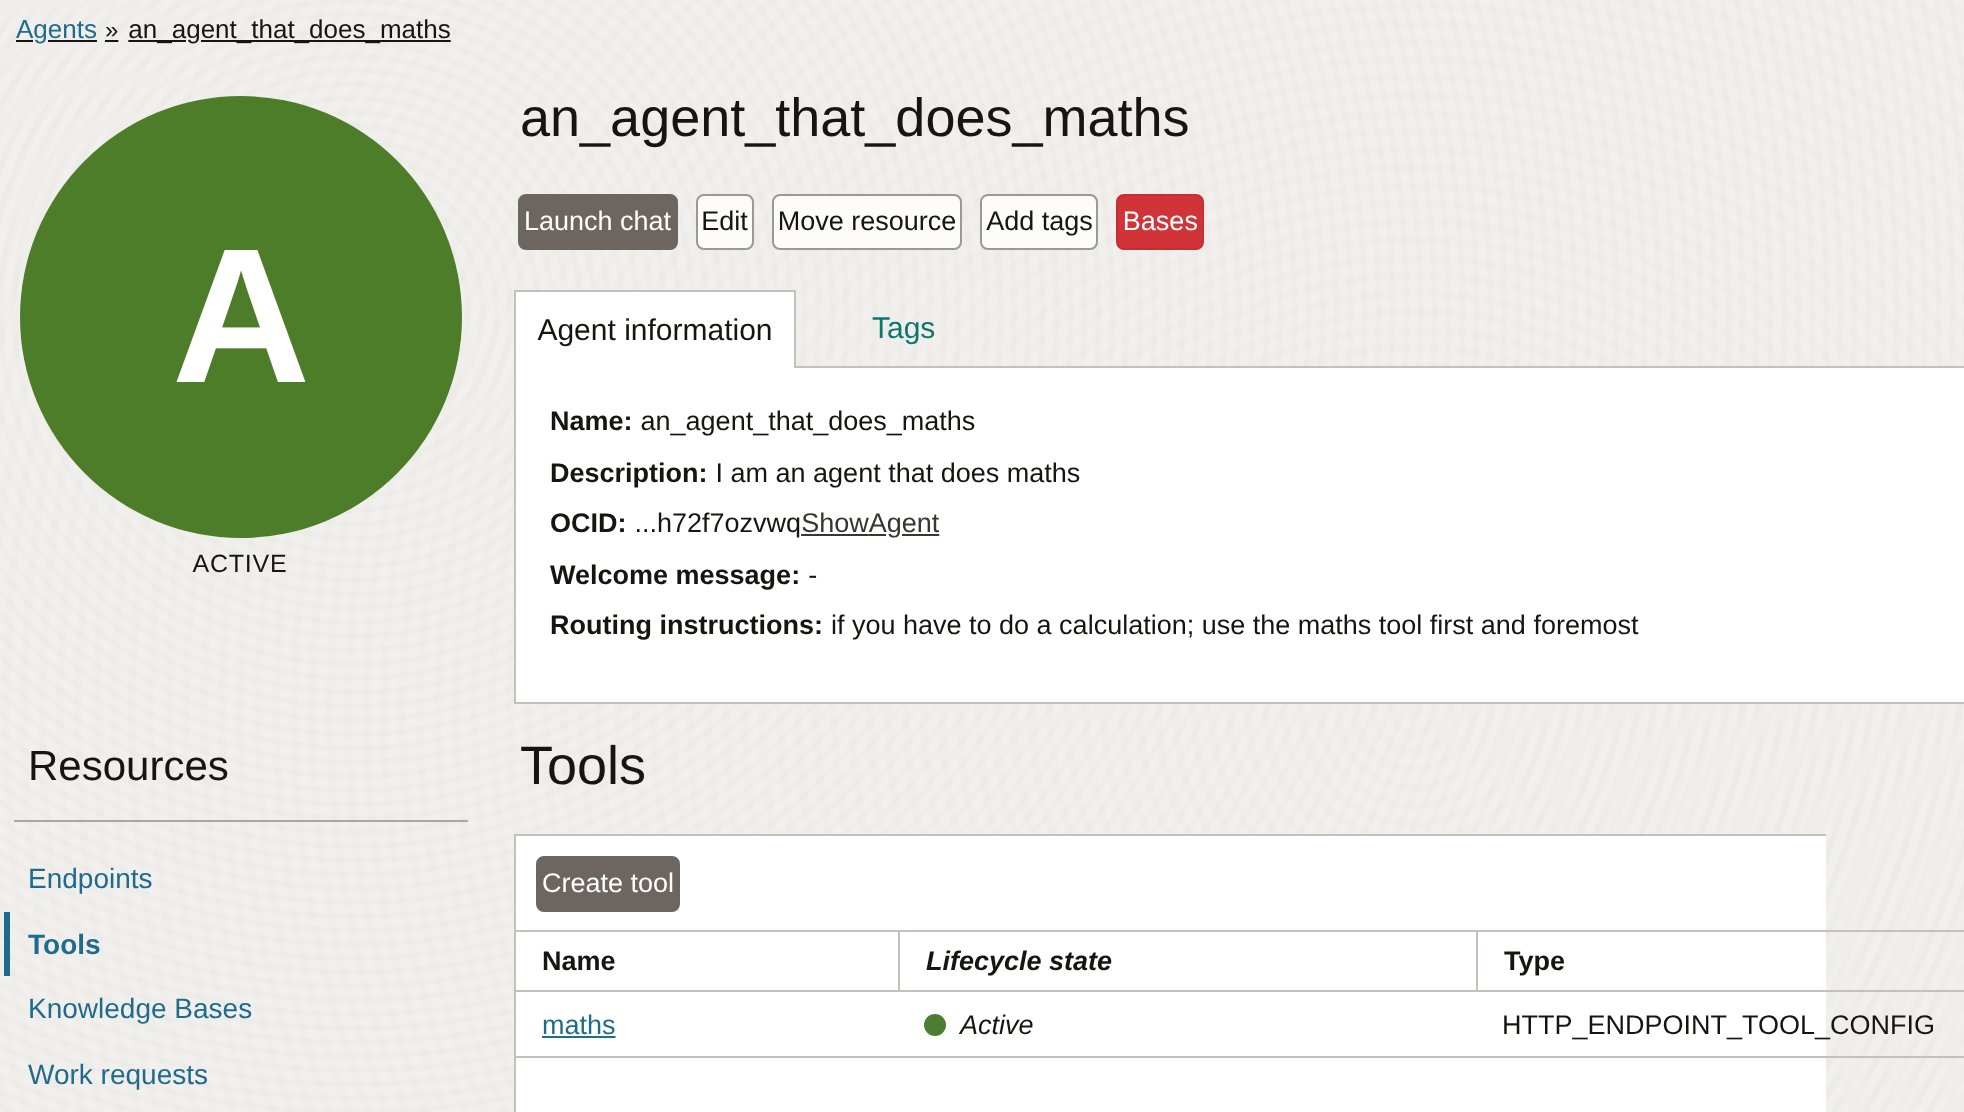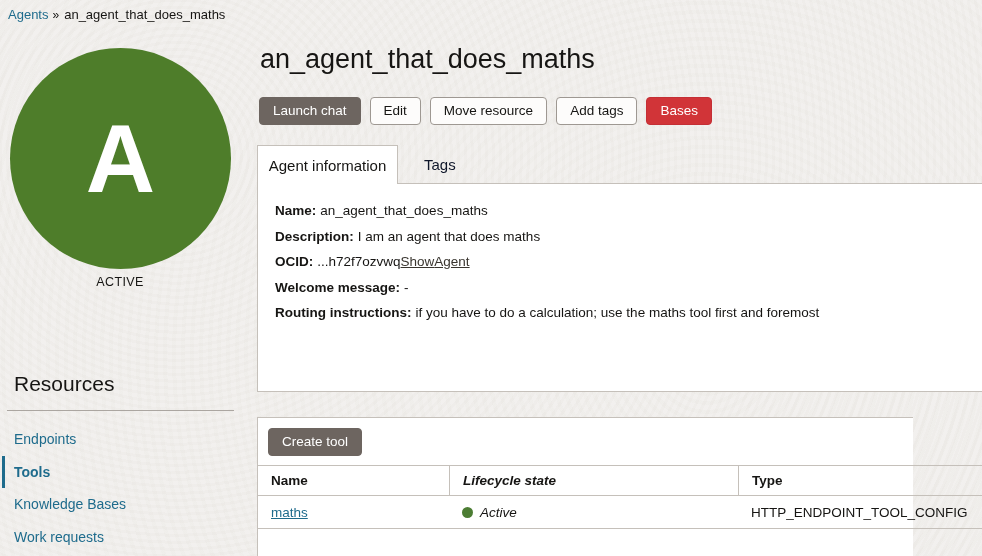--- a/index.html
+++ b/index.html
@@ -9,21 +9,21 @@
     color:#161513;
     background-color:#f2f0ed;
     background-image:
       repeating-radial-gradient(circle at 18% 28%, rgba(120,110,100,0.022) 0 3px, rgba(255,255,255,0.03) 3px 7px),
       repeating-radial-gradient(circle at 72% 64%, rgba(120,110,100,0.018) 0 4px, rgba(255,255,255,0.03) 4px 9px);
     position:relative;
   }
   a { cursor:pointer; }
 
   
-  .breadcrumb { position:absolute; left:8px; top:7px; font-size:13px; }
+  .breadcrumb { position:absolute; left:8px; top:7px; font-size:13px;text-decoration:underline; }
   .breadcrumb .bc-link { color:#1e6b8c; text-decoration:none; }
   .breadcrumb .bc-sep { color:#161513; margin:0 5px 0 4px; font-size:12px; }
   .breadcrumb .bc-current { color:#161513; }
 
   
   .avatar {
     position:absolute; left:10px; top:48px; width:221px; height:221px;
     border-radius:50%; background:#4e7d2a; display:flex; align-items:center; justify-content:center;
   }
   .avatar-letter { color:#ffffff; font-size:96px; font-weight:700; line-height:1; }
@@ -35,40 +35,40 @@
   .resources-list { position:absolute; left:2px; top:423px; width:250px; }
   .res-item { display:block; height:32.5px; line-height:32.5px; padding-left:12px; font-size:14px; color:#1e6b8c; text-decoration:none; }
   .res-item.active { font-weight:700; border-left:3px solid #1e6b8c; padding-left:9px; }
 
   
   .main { position:absolute; left:257px; top:0; width:725px; height:556px; }
   .page-title { position:absolute; left:3px; top:44px; font-size:27px; font-weight:400; color:#161513; }
 
   
   .actions { position:absolute; left:2px; top:97px; display:flex; gap:9px; }
-  .btn { height:28px; line-height:26px; font-size:13.5px; padding:0 13px; border-radius:4px; border:1px solid transparent; cursor:pointer; white-space:nowrap; font-family:inherit; }
+  .btn { height:28px; line-height:26px; font-size:13.5px; padding:0 2px; border-radius:4px; border:1px solid transparent; cursor:pointer; white-space:nowrap; font-family:inherit; }
   .btn-dark { background:#6d6560; border-color:#6d6560; color:#ffffff; }
   .btn-neutral { background:#fdfcfb; border-color:#9e9892; color:#161513; }
   .btn-danger { background:#d13438; border-color:#c42f35; color:#ffffff; }
 
   
   .tab-active {
     position:absolute; left:0; top:145px; width:141px; height:39px; z-index:2;
     background:#ffffff; border:1px solid #c5c0ba; border-bottom:none;
     display:flex; align-items:center; justify-content:center;
     font-size:15px; color:#161513; cursor:pointer;
   }
   .tab-inactive {
-    position:absolute; left:141px; top:145px; height:38px; padding:0 26px;
-    display:flex; align-items:center; font-size:15px; color:#0f172a; cursor:pointer;
+    position:absolute; left:141px; top:145px; height:38px; padding:0 38px;
+    display:flex; align-items:center; font-size:15px; color:#0f766e; cursor:pointer;
   }
 
   
   .info-panel {
-    position:absolute; left:0; top:183px; width:726px; height:209px;
+    position:absolute; left:0; top:183px; width:726px; height:169px;
     background:#ffffff; border:1px solid #c5c0ba; border-right:none;
     padding:14px 20px 0 17px; z-index:1;
   }
   .info-row { font-size:13.5px; line-height:25.5px; white-space:nowrap; }
   .info-row .lbl { font-weight:700; margin-right:4px; }
   .inline-link { color:#39352f; text-decoration:underline; margin-left:0; }
 
   
   .tools-title { position:absolute; left:3px; top:368px; font-size:27px; font-weight:400; color:#161513; }
   .tools-panel {

